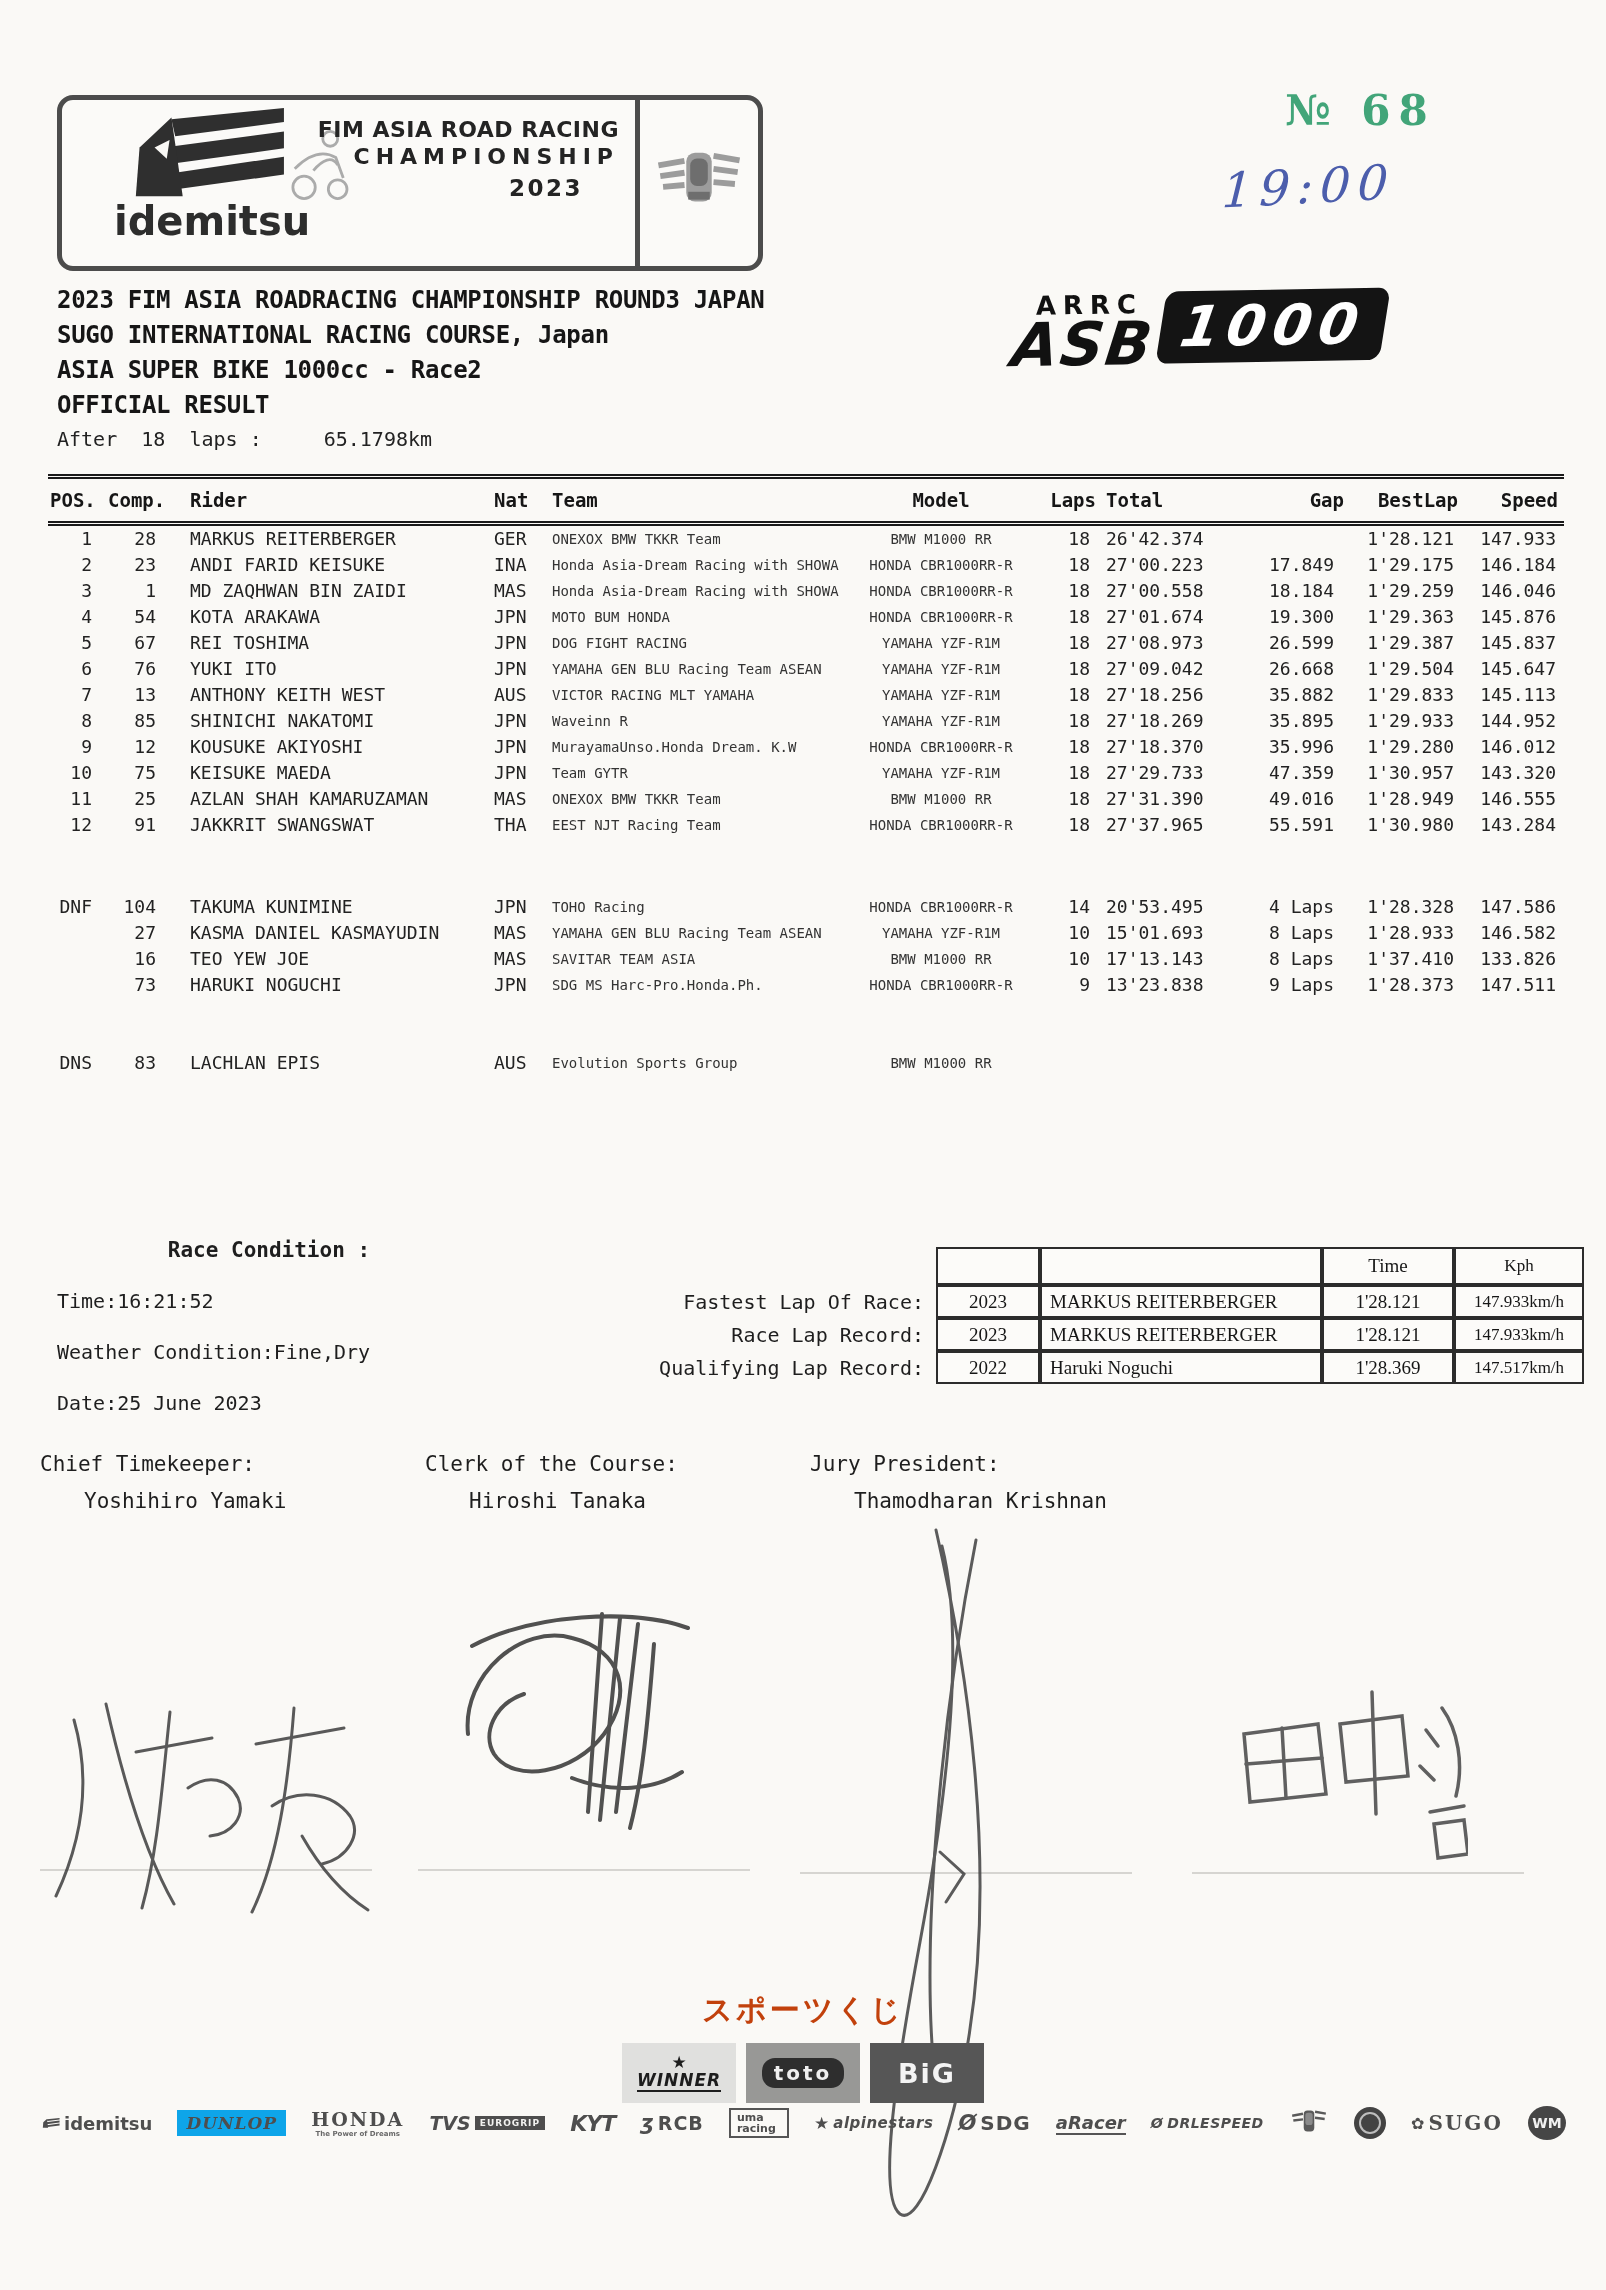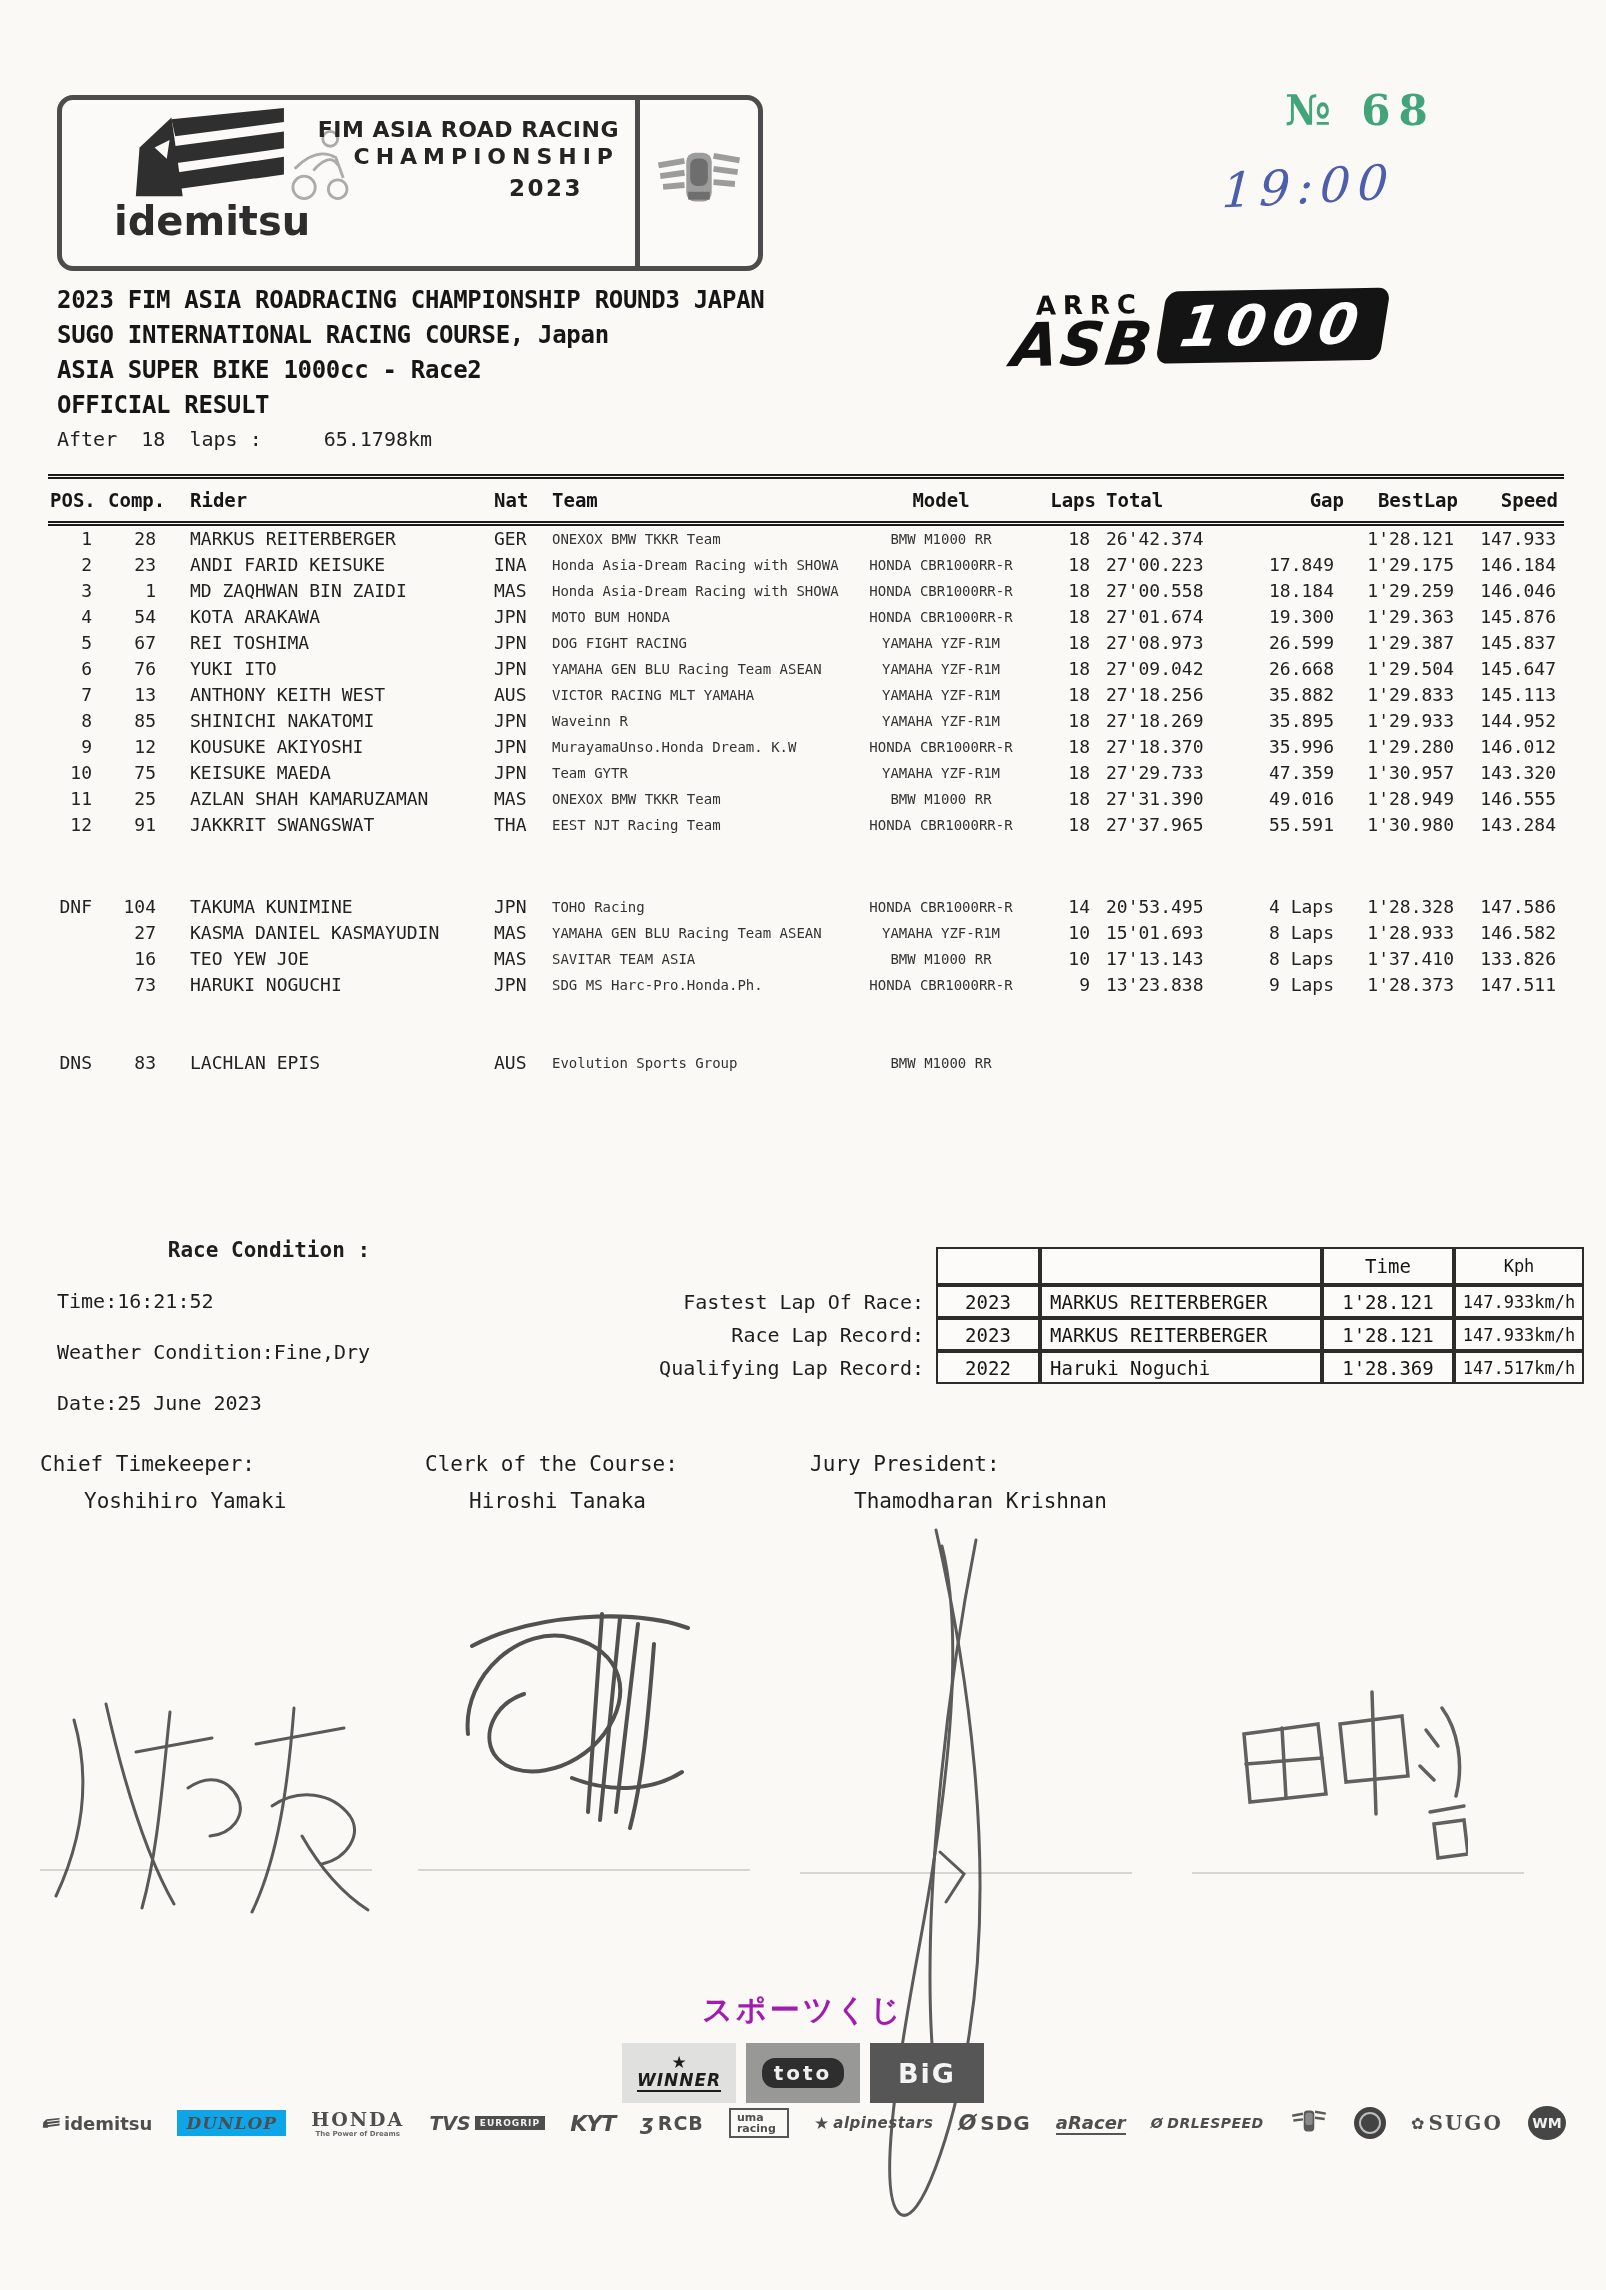--- a/index.html
+++ b/index.html
@@ -79,39 +79,39 @@
   .race-cond .rc-head{font-weight:700;font-size:21px;margin-bottom:27px;text-align:right;}
   .race-cond div+div{margin-top:0;}
   .race-cond .rc-line{margin-bottom:27px;}
 
   
   .records{position:absolute;left:610px;top:1247px;display:grid;
            grid-template-columns:326px 104px 282px 132px 130px;
            grid-template-rows:38px 33px 33px 33px;align-items:stretch;font-size:19px;}
   .rc-label{display:flex;align-items:center;justify-content:flex-end;padding-right:12px;
             font-size:20px;color:#1e1e1e;}
-  .rc-cell{border:2.5px solid #2c2c2c;display:flex;align-items:center;background:#fcfbf9;color:#161616;}
+  .rc-cell{border:2.5px solid #2c2c2c;display:flex;align-items:center;background:#fcfbf9;color:#161616;font-family:Liberation Serif, serif;}
   .rc-year{justify-content:center;}
   .rc-name{justify-content:flex-start;padding-left:8px;}
   .rc-time{justify-content:center;}
   .rc-kph{justify-content:center;font-size:17px;}
 
   
   .officials{position:absolute;left:40px;top:1452px;width:1540px;display:flex;}
   .off{width:385px;}
   .off-role{font-size:21px;color:#1e1e1e;}
   .off-name{font-size:21px;margin-top:13px;padding-left:44px;color:#1e1e1e;}
 
   .sigline{position:absolute;height:0;border-top:2px solid #d6d5d1;width:332px;}
   .sig{position:absolute;}
 
   
   .lottery{position:absolute;left:0;top:1990px;width:1606px;text-align:center;}
   .lottery-text{font-family:"DejaVu Sans",sans-serif;font-weight:800;font-size:30px;
-                letter-spacing:3px;color:#a21caf;}
+                letter-spacing:3px;color:#c2410c;}
   .lottery-logos{margin-top:12px;display:flex;justify-content:center;gap:10px;}
   .lg{width:114px;height:60px;display:flex;align-items:center;justify-content:center;
       font-family:"DejaVu Sans",sans-serif;}
   .lg-winner{background:#e0e0de;flex-direction:column;color:#1d1d1d;}
   .lg-winner .star{font-size:17px;line-height:15px;}
   .lg-winner .wtxt{font-weight:800;font-style:italic;font-size:17px;letter-spacing:1px;
                    border-bottom:2px solid #1d1d1d;line-height:20px;}
   .lg-toto{background:#989896;}
   .lg-toto span{background:#2e2e2e;border-radius:13px;padding:3px 12px;color:#efefef;
                 font-weight:800;font-size:20px;letter-spacing:3px;}

